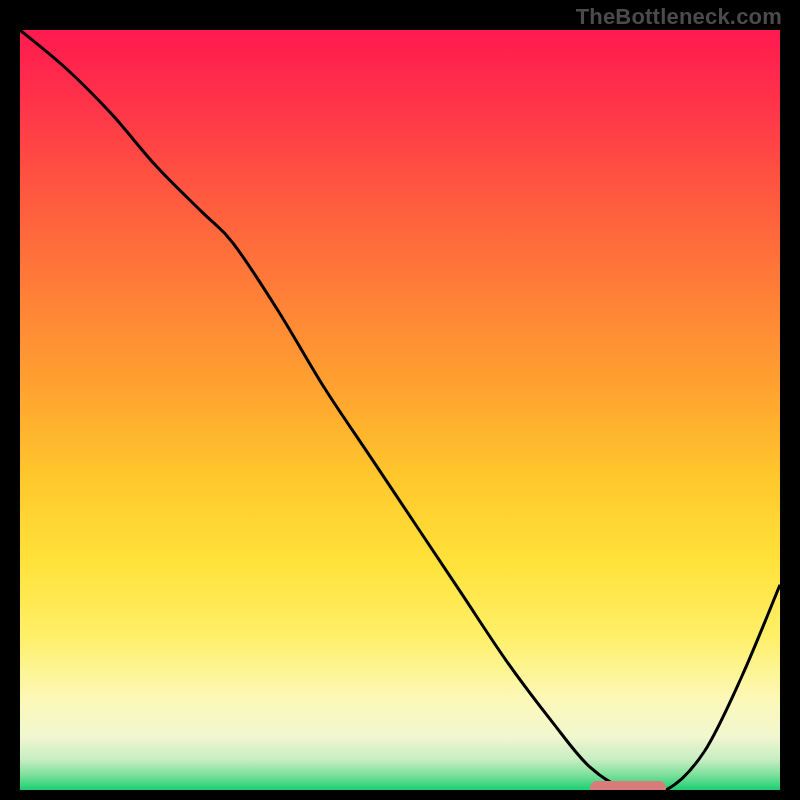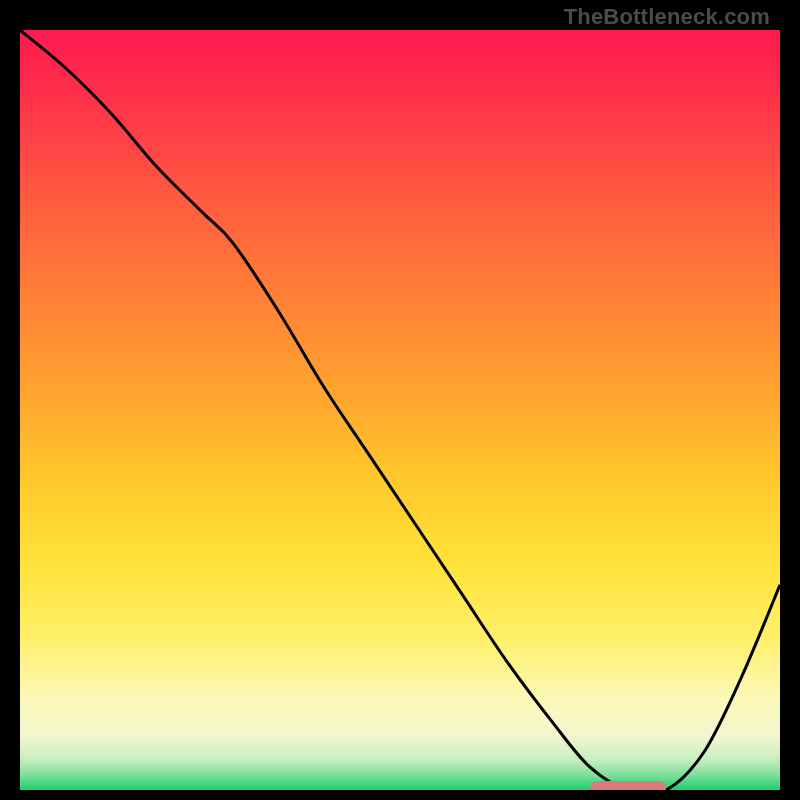--- a/index.html
+++ b/index.html
@@ -6,21 +6,21 @@
     margin: 0;
     padding: 0;
     width: 800px;
     height: 800px;
     background: #000;
     overflow: hidden;
   }
   .attribution {
     position: absolute;
     top: 4px;
-    right: 30px;
+    right: 18px;
     font-family: Arial, Helvetica, sans-serif;
     font-size: 22px;
     font-weight: 600;
     color: #4b4b4b;
     letter-spacing: 0.2px;
   }
   .plot-wrap {
     position: absolute;
     left: 20px;
     top: 30px;

